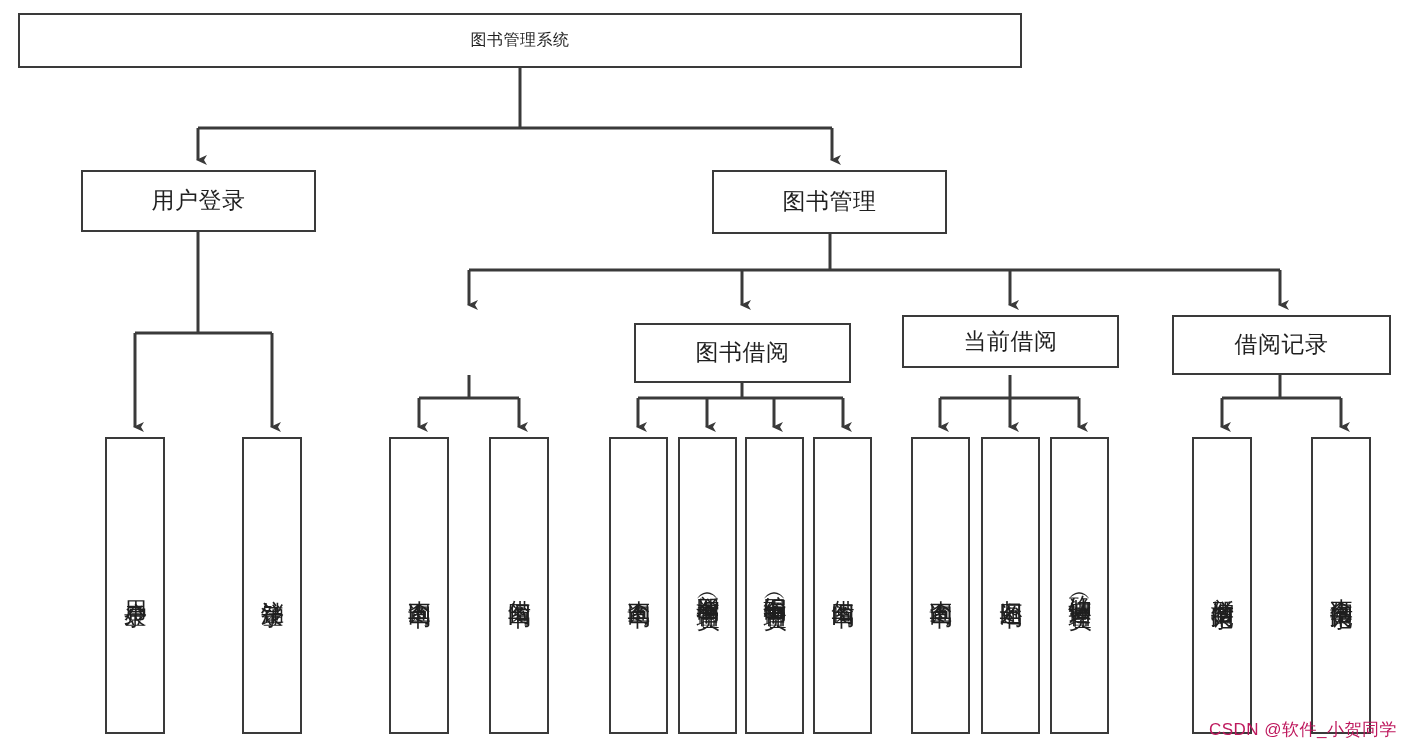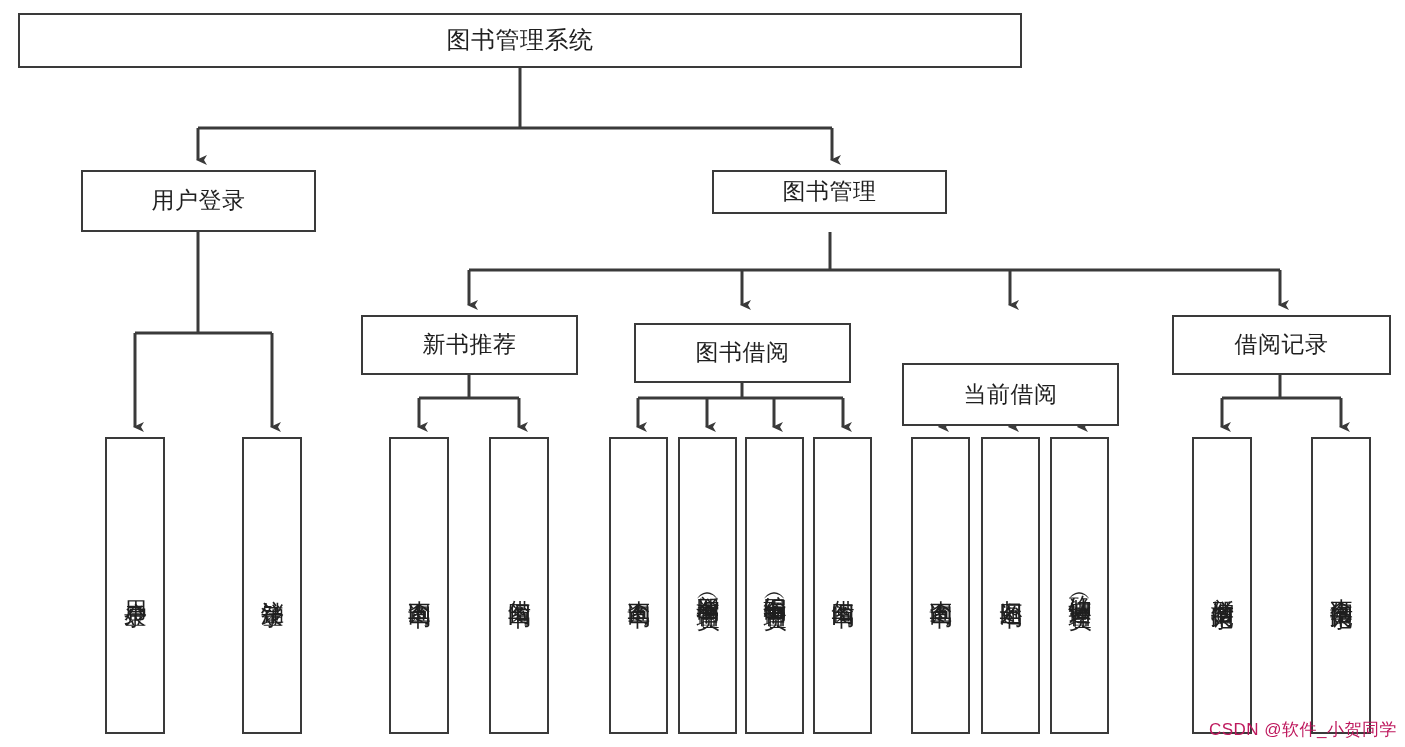--- a/index.html
+++ b/index.html
@@ -22,21 +22,21 @@
     overflow:hidden;
   }
   .node .label{
     color:#1f1f1f;
     line-height:1.18;
     text-align:center;
     white-space:nowrap;
     letter-spacing:0.5px;
   }
   .node.horiz .label{font-size:23px;}
-  .node.root .label{font-size:24px;}
+  .node.root .label{font-size:16px;}
   .node.vert{align-items:center;justify-content:center;}
   .node.vert .label{
     writing-mode:vertical-rl;
     text-orientation:upright;
     font-size:23px;
     line-height:1.12;
     letter-spacing:2px;
     max-height:270px;
     white-space:normal;
   }
@@ -107,31 +107,28 @@
     </g>
   </svg>
 
   <div class="node horiz root" style="left:18px;top:13px;width:1004px;height:55px;">
     <span class="label">图书管理系统</span>
   </div>
 
   <div class="node horiz" style="left:81px;top:170px;width:235px;height:62px;">
     <span class="label">用户登录</span>
   </div>
-  <div class="node horiz" style="left:712px;top:170px;width:235px;height:44px;">
+  <div class="node horiz" style="left:712px;top:170px;width:235px;height:64px;">
     <span class="label">图书管理</span>
   </div>
 
-  <div class="node horiz" style="left:361px;top:315px;width:217px;height:60px;">
-    <span class="label">新书推荐</span>
-  </div>
   <div class="node horiz" style="left:634px;top:315px;width:217px;height:60px;margin-top:8px;">
     <span class="label">图书借阅</span>
   </div>
-  <div class="node horiz" style="left:902px;top:315px;width:217px;height:63px;margin-top:48px;">
+  <div class="node horiz" style="left:902px;top:315px;width:217px;height:53px;">
     <span class="label">当前借阅</span>
   </div>
   <div class="node horiz" style="left:1172px;top:315px;width:219px;height:60px;">
     <span class="label">借阅记录</span>
   </div>
 
   <div class="node vert" style="left:105px;top:437px;width:60px;height:297px;">
     <span class="label">用户登录</span>
   </div>
   <div class="node vert" style="left:242px;top:437px;width:60px;height:297px;">

